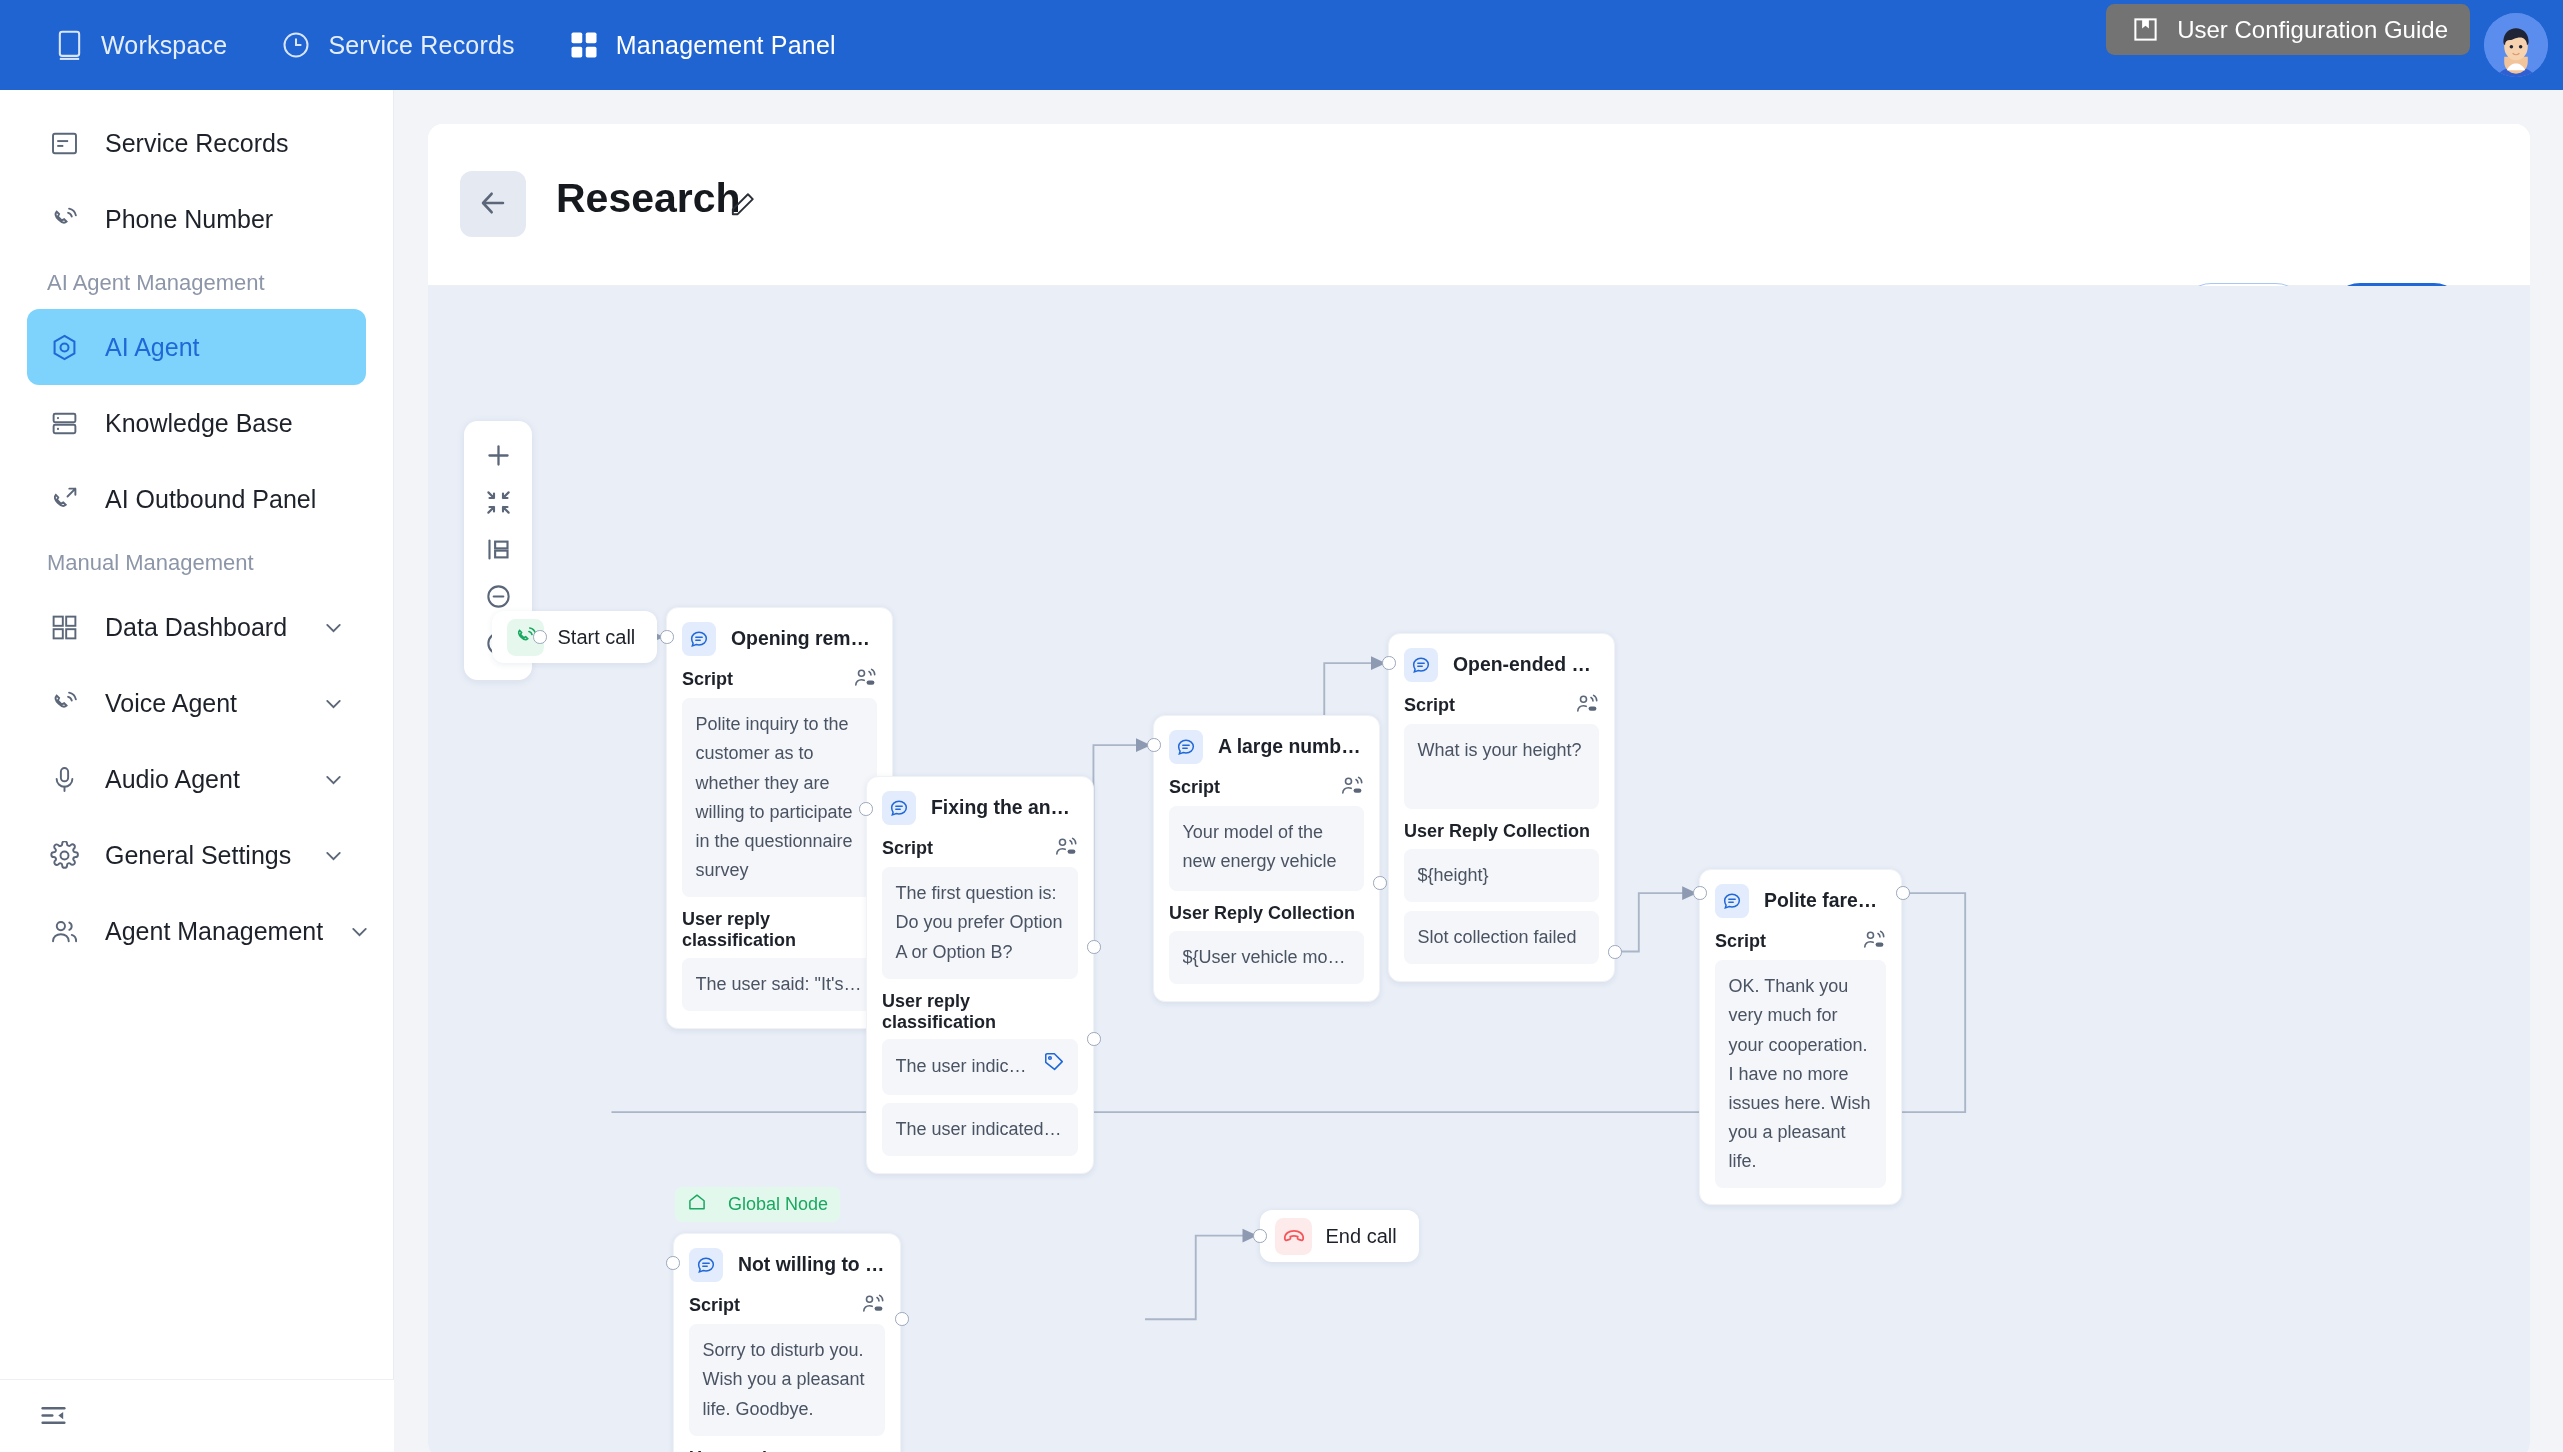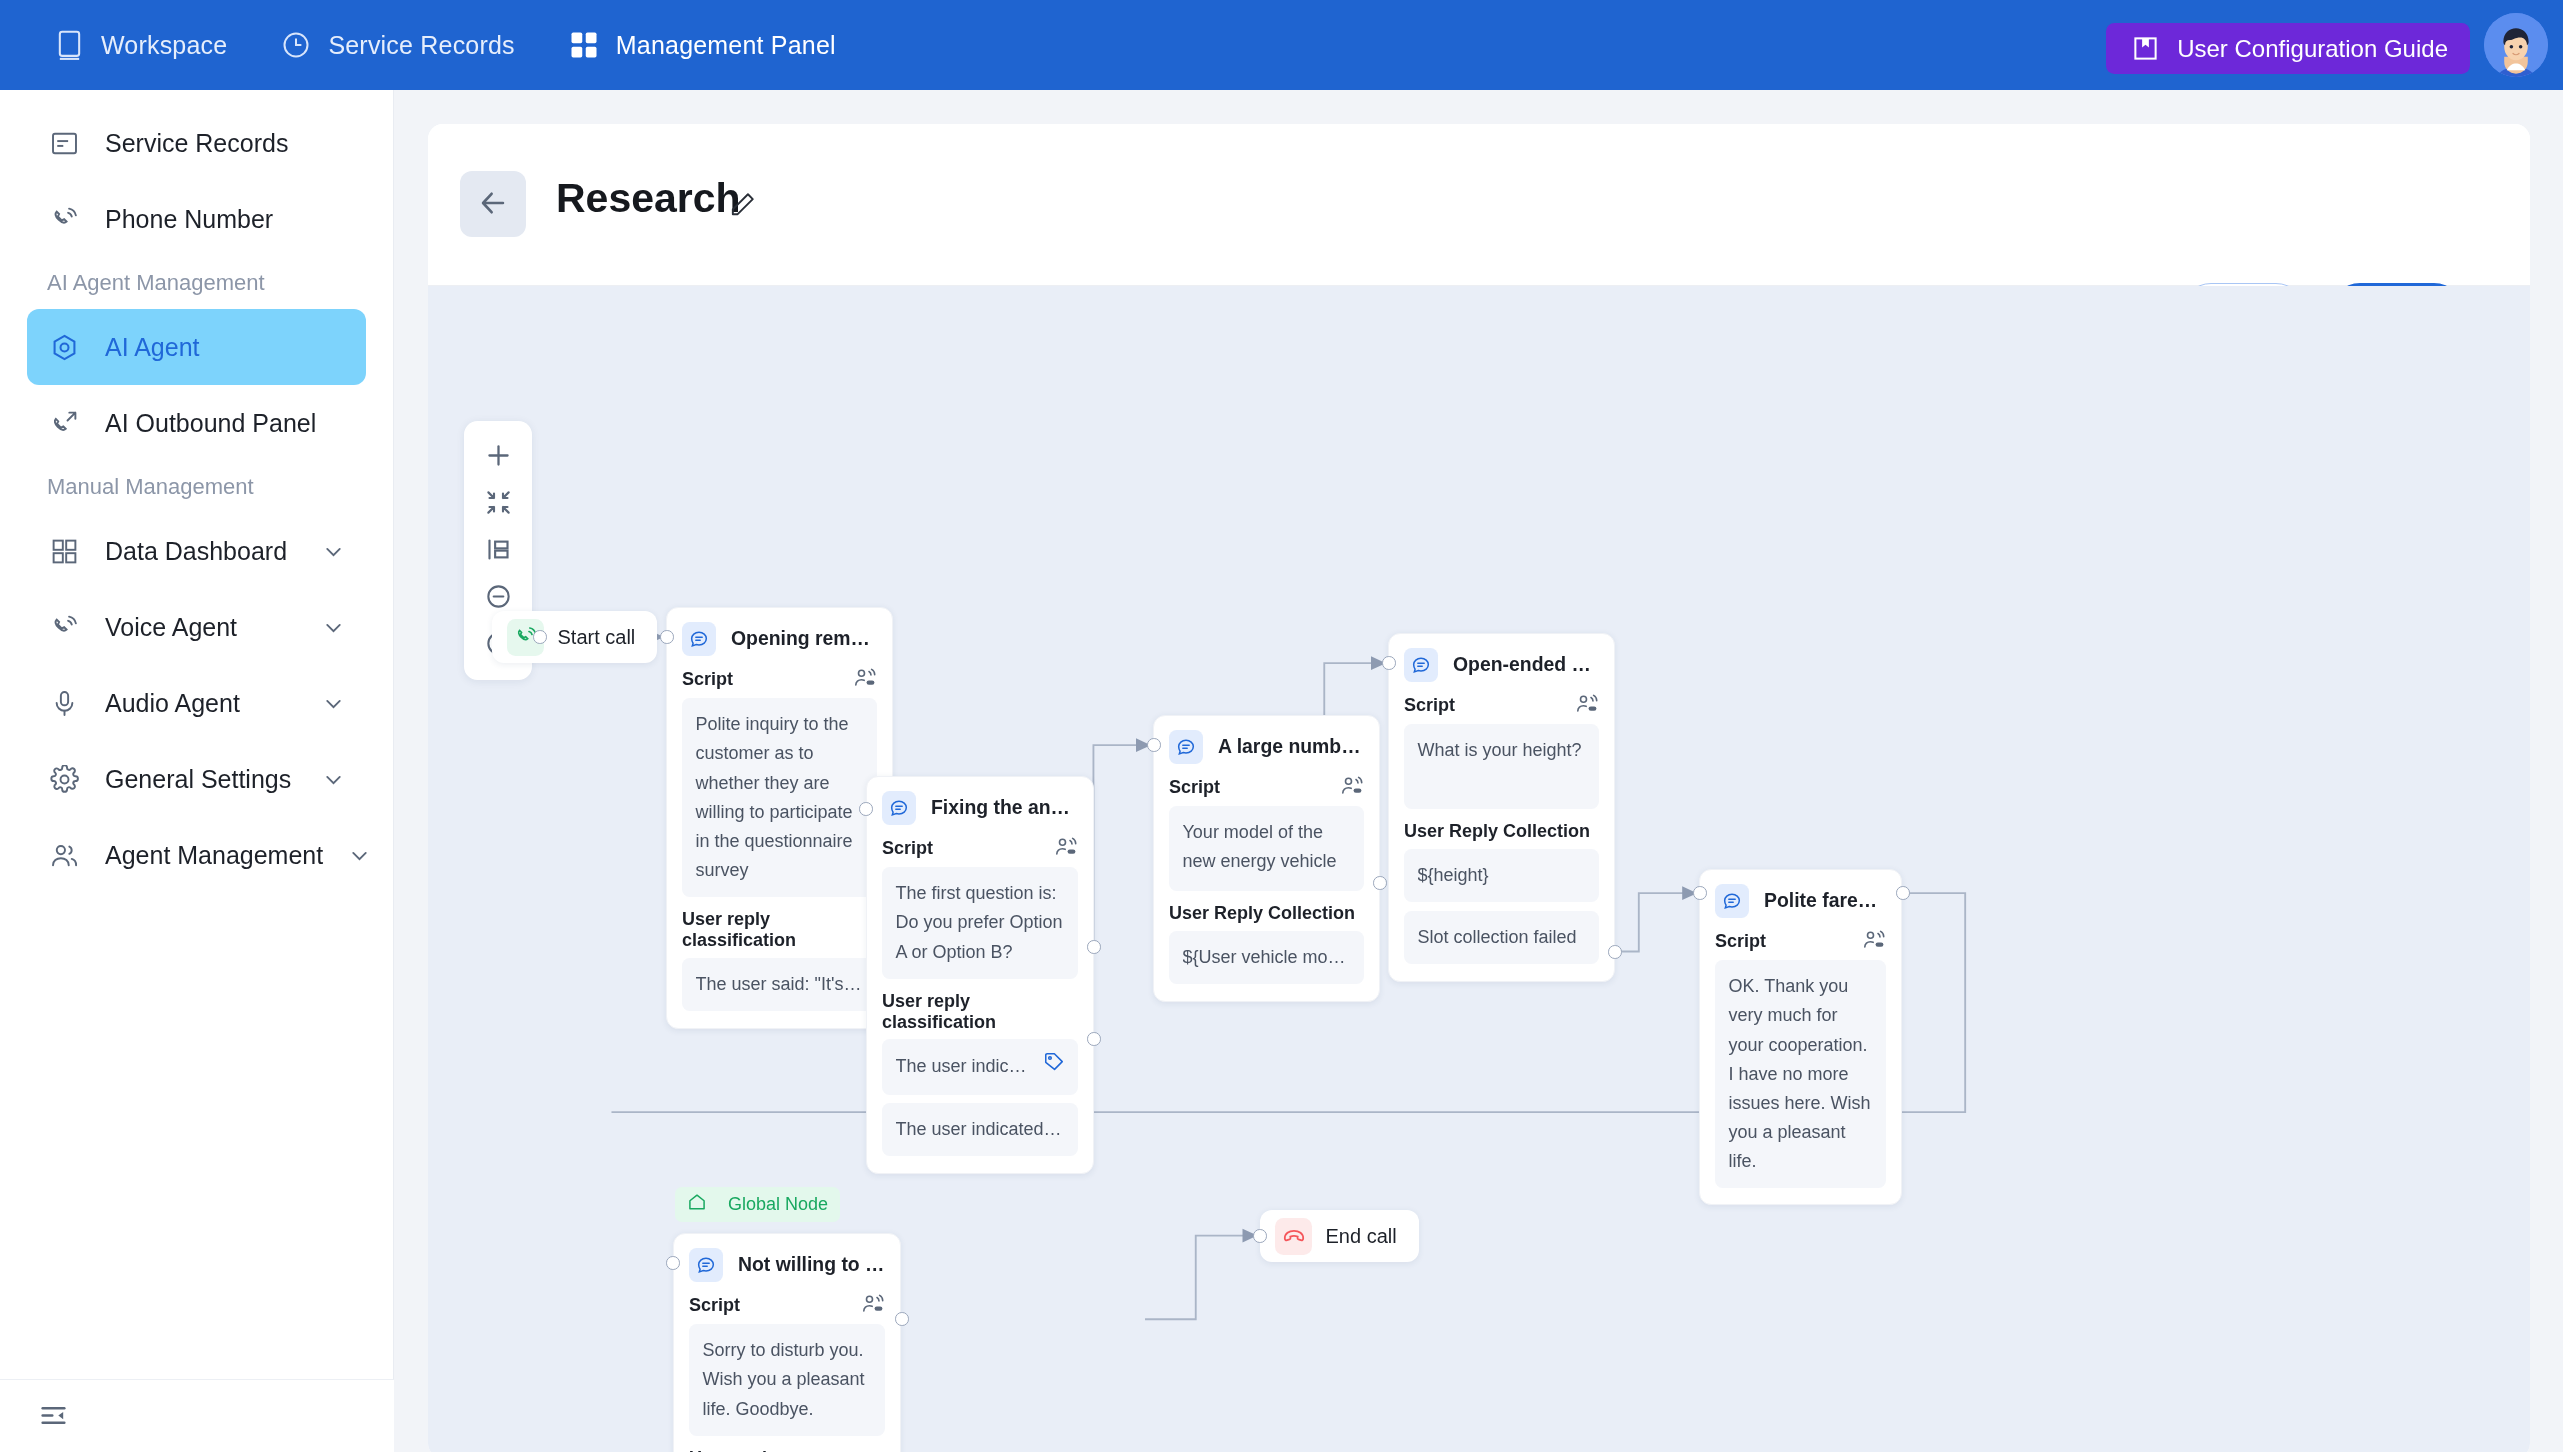--- a/index.html
+++ b/index.html
@@ -18,22 +18,22 @@
     display: flex; align-items: center; gap: 15px;
     margin-left: 52px; cursor: pointer;
   }
   .tb-item:first-child { margin-left: 52px; }
   .tb-label { font-size: 25px; color: #e6eefc; letter-spacing: 0.2px; }
   .tb-item.active .tb-label { color: #ffffff; }
   .tb-icon { width: 34px; height: 34px; display: flex; align-items: center; justify-content: center; }
   .tb-icon svg { display: block; }
 
   #guide-btn {
-    position: absolute; right: 93px; top: 23px; height: 51px;
-    background: #6d28d9; border-radius: 8.5px;
+    position: absolute; right: 93px; top: 4px; height: 51px;
+    background: #737373; border-radius: 8.5px;
     display: flex; align-items: center; gap: 15px; padding: 0 22px;
     cursor: pointer;
   }
   #guide-btn .g-label { font-size: 24px; color: #fff; }
   #avatar {
     position: absolute; right: 15px; top: 12.7px;
     width: 64px; height: 64px; border-radius: 50%;
     background: #5b8def; overflow: hidden;
   }
 
@@ -261,20 +261,31 @@
   <div class="nav-item selected">
     <span class="n-icon">
       <svg width="29" height="29" viewBox="0 0 24 24" fill="none" stroke="#2068d8" stroke-width="1.7">
         <path d="M12 2.4l8.2 4.8v9.6L12 21.6 3.8 16.8V7.2z"></path>
           <circle cx="12" cy="12" r="3.3"></circle>
       </svg>
     </span>
     <span class="n-label">AI Agent</span>
   </div>
 
+  <div class="nav-item">
+    <span class="n-icon">
+      <svg width="29" height="29" viewBox="0 0 24 24" fill="none" stroke="#5b6779" stroke-width="1.6">
+        <rect x="3" y="4" width="18" height="7" rx="1.2"></rect>
+          <rect x="3" y="13" width="18" height="7" rx="1.2"></rect>
+        <circle cx="6.6" cy="7.5" r=".9" fill="#5b6779" stroke="none"></circle>
+          <circle cx="6.6" cy="16.5" r=".9" fill="#5b6779" stroke="none"></circle>
+      </svg>
+    </span>
+    <span class="n-label">Knowledge Base</span>
+  </div>
 
   <div class="nav-item">
     <span class="n-icon">
       <svg width="29" height="29" viewBox="0 0 24 24" fill="none" stroke="#5b6779" stroke-width="1.6" stroke-linecap="round">
         <path d="M4.8 8.2c-1.4 1.4-1 4 1.6 6.6s5.2 3 6.6 1.6l-2-2-2 1L5.8 12.2l1-2z"></path>
         <path d="M14.5 9.5L21 3M21 3h-5M21 3v5"></path>
       </svg>
     </span>
     <span class="n-label">AI Outbound Panel</span>
   </div>

